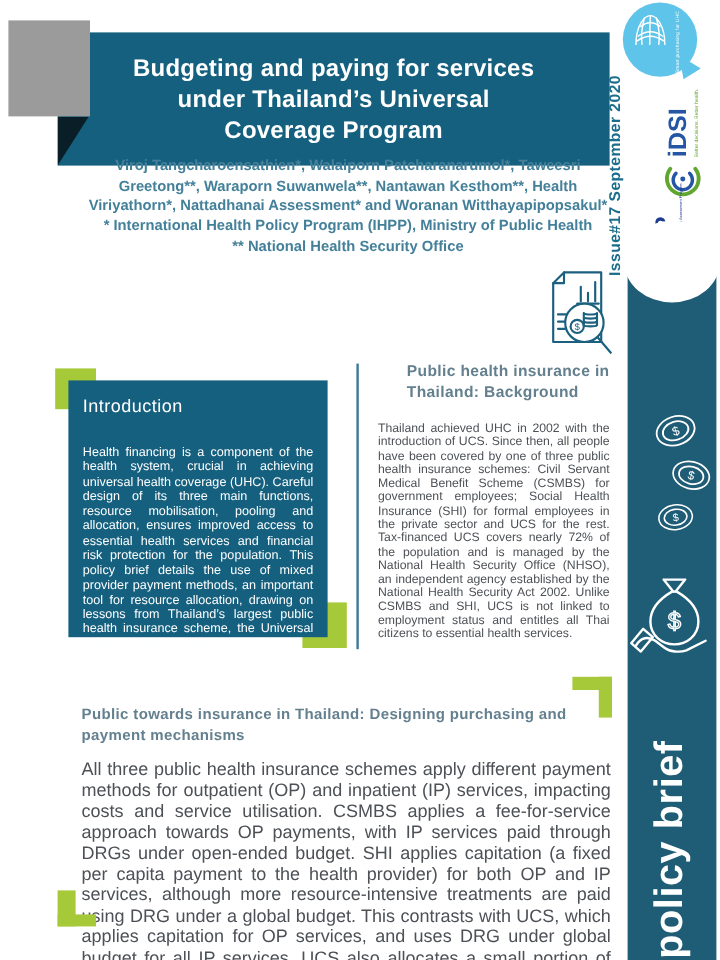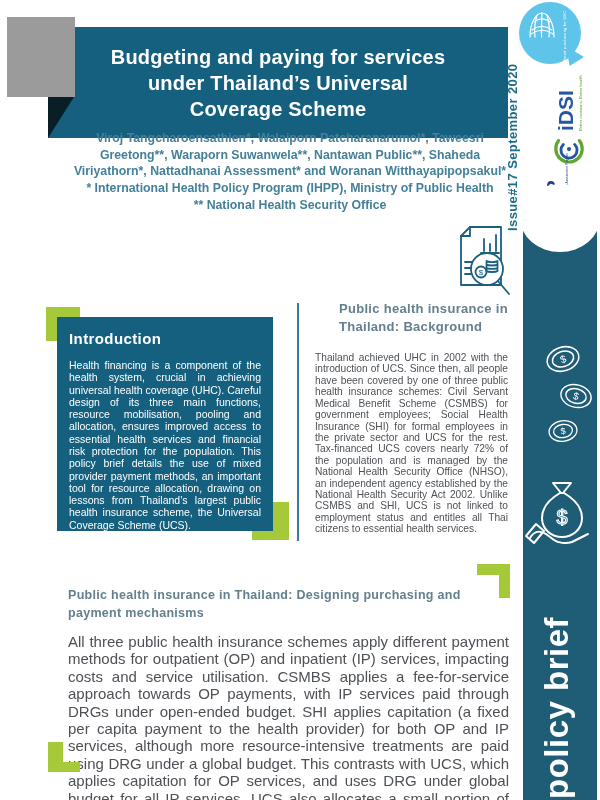--- a/index.html
+++ b/index.html
@@ -60,22 +60,22 @@
   .bag-icon { left:524px; top:474px; width:72px; height:82px; }
   .policy-banner { left:538px; top:799px; }
   .policy-banner .rot-inner { font-size:33px; font-weight:700; color:#fff; letter-spacing:0.5px; }
 
   
   .green { background:#a6c939; }
   .green-sq-tl { left:46px; top:307px; width:34px; height:34px; }
   .green-sq-br { left:252px; top:502px; width:37px; height:38px; }
   .intro-box { left:57px; top:317px; width:216px; height:214px; background:#15607f;
                padding:13px 12px; }
-  .intro-heading { color:#fff; font-size:15px; font-weight:700; letter-spacing:0.4px;
-                   margin-bottom:12px; }
+  .intro-heading { color:#fff; font-size:15px; font-weight:400; letter-spacing:0.4px;
+                   margin-bottom:24px; }
   .intro-body { color:#fdfefe; font-size:10.5px; line-height:1.17; text-align:justify; }
 
   
   .divider { left:297px; top:303px; width:2px; height:238px; background:#3a7a9b; }
   .bg-heading { left:315px; top:300px;margin-left:24px; }
   .bg-heading-line { font-size:13px; font-weight:700; color:#64808f; line-height:1.35;
                      letter-spacing:0.3px; white-space:nowrap; }
   .bg-body { left:315px; top:352px; width:193px; font-size:10.2px; line-height:1.12;
              color:#4d5156; text-align:justify; }
 
@@ -93,28 +93,28 @@
   svg { display:block; width:100%; height:100%; }
 </style>
 </head>
 <body>
 
 <div class="page">
 
   <div class="abs title-box">
     <div class="title-line">Budgeting and paying for services</div>
     <div class="title-line">under Thailand’s Universal</div>
-    <div class="title-line">Coverage Scheme</div>
+    <div class="title-line">Coverage Program</div>
   </div>
   <div class="abs fold"></div>
   <div class="abs gray-tab"></div>
 
   <div class="abs authors">
     <div class="author-line">Viroj Tangcharoensathien*, Walaiporn Patcharanarumol*, Taweesri</div>
-    <div class="author-line">Greetong**, Waraporn Suwanwela**, Nantawan Public**, Shaheda</div>
+    <div class="author-line">Greetong**, Waraporn Suwanwela**, Nantawan Kesthom**, Health</div>
     <div class="author-line">Viriyathorn*, Nattadhanai Assessment* and Woranan Witthayapipopsakul*</div>
     <div class="author-line affil">* International Health Policy Program (IHPP), Ministry of Public Health</div>
     <div class="author-line affil">** National Health Security Office</div>
   </div>
 
   <div class="abs doc-icon">
     <svg viewBox="0 0 64 78">
       <g stroke="#1c6080" stroke-width="1.8" fill="none" stroke-linejoin="round" stroke-linecap="round">
         <path d="M22 3 H53 V61 H13 V12 Z"></path>
         <path d="M22 3 V12 H13"></path>
@@ -242,21 +242,21 @@
   <div class="abs divider"></div>
   <div class="abs bg-heading">
     <div class="bg-heading-line">Public health insurance in</div>
     <div class="bg-heading-line">Thailand: Background</div>
   </div>
   <div class="abs bg-body">Thailand achieved UHC in 2002 with the introduction of UCS. Since then, all people have been covered by one of three public health insurance schemes: Civil Servant Medical Benefit Scheme (CSMBS) for government employees; Social Health Insurance (SHI) for formal employees in the private sector and UCS for the rest. Tax-financed UCS covers nearly 72% of the population and is managed by the National Health Security Office (NHSO), an independent agency established by the National Health Security Act 2002. Unlike CSMBS and SHI, UCS is not linked to employment status and entitles all Thai citizens to essential health services.</div>
 
   <div class="abs green green-bracket-h"></div>
   <div class="abs green green-bracket-v"></div>
   <div class="abs design-heading">
-    <div class="design-heading-line">Public health insurance in Thailand: Designing purchasing and</div>
+    <div class="design-heading-line">Public towards insurance in Thailand: Designing purchasing and</div>
     <div class="design-heading-line">payment mechanisms</div>
   </div>
   <div class="abs design-body">All three public health insurance schemes apply different payment methods for outpatient (OP) and inpatient (IP) services, impacting costs and service utilisation. CSMBS applies a fee-for-service approach towards OP payments, with IP services paid through DRGs under open-ended budget. SHI applies capitation (a fixed per capita payment to the health provider) for both OP and IP services, although more resource-intensive treatments are paid using DRG under a global budget. This contrasts with UCS, which applies capitation for OP services, and uses DRG under global budget for all IP services. UCS also allocates a small portion of the total budget via fixed fee schedule for select high-cost items. Details of each are further explained in Table 1.</div>
 
   <div class="abs green green-L-v"></div>
   <div class="abs green green-L-h"></div>
 
 </div>
 
 </body></html>

